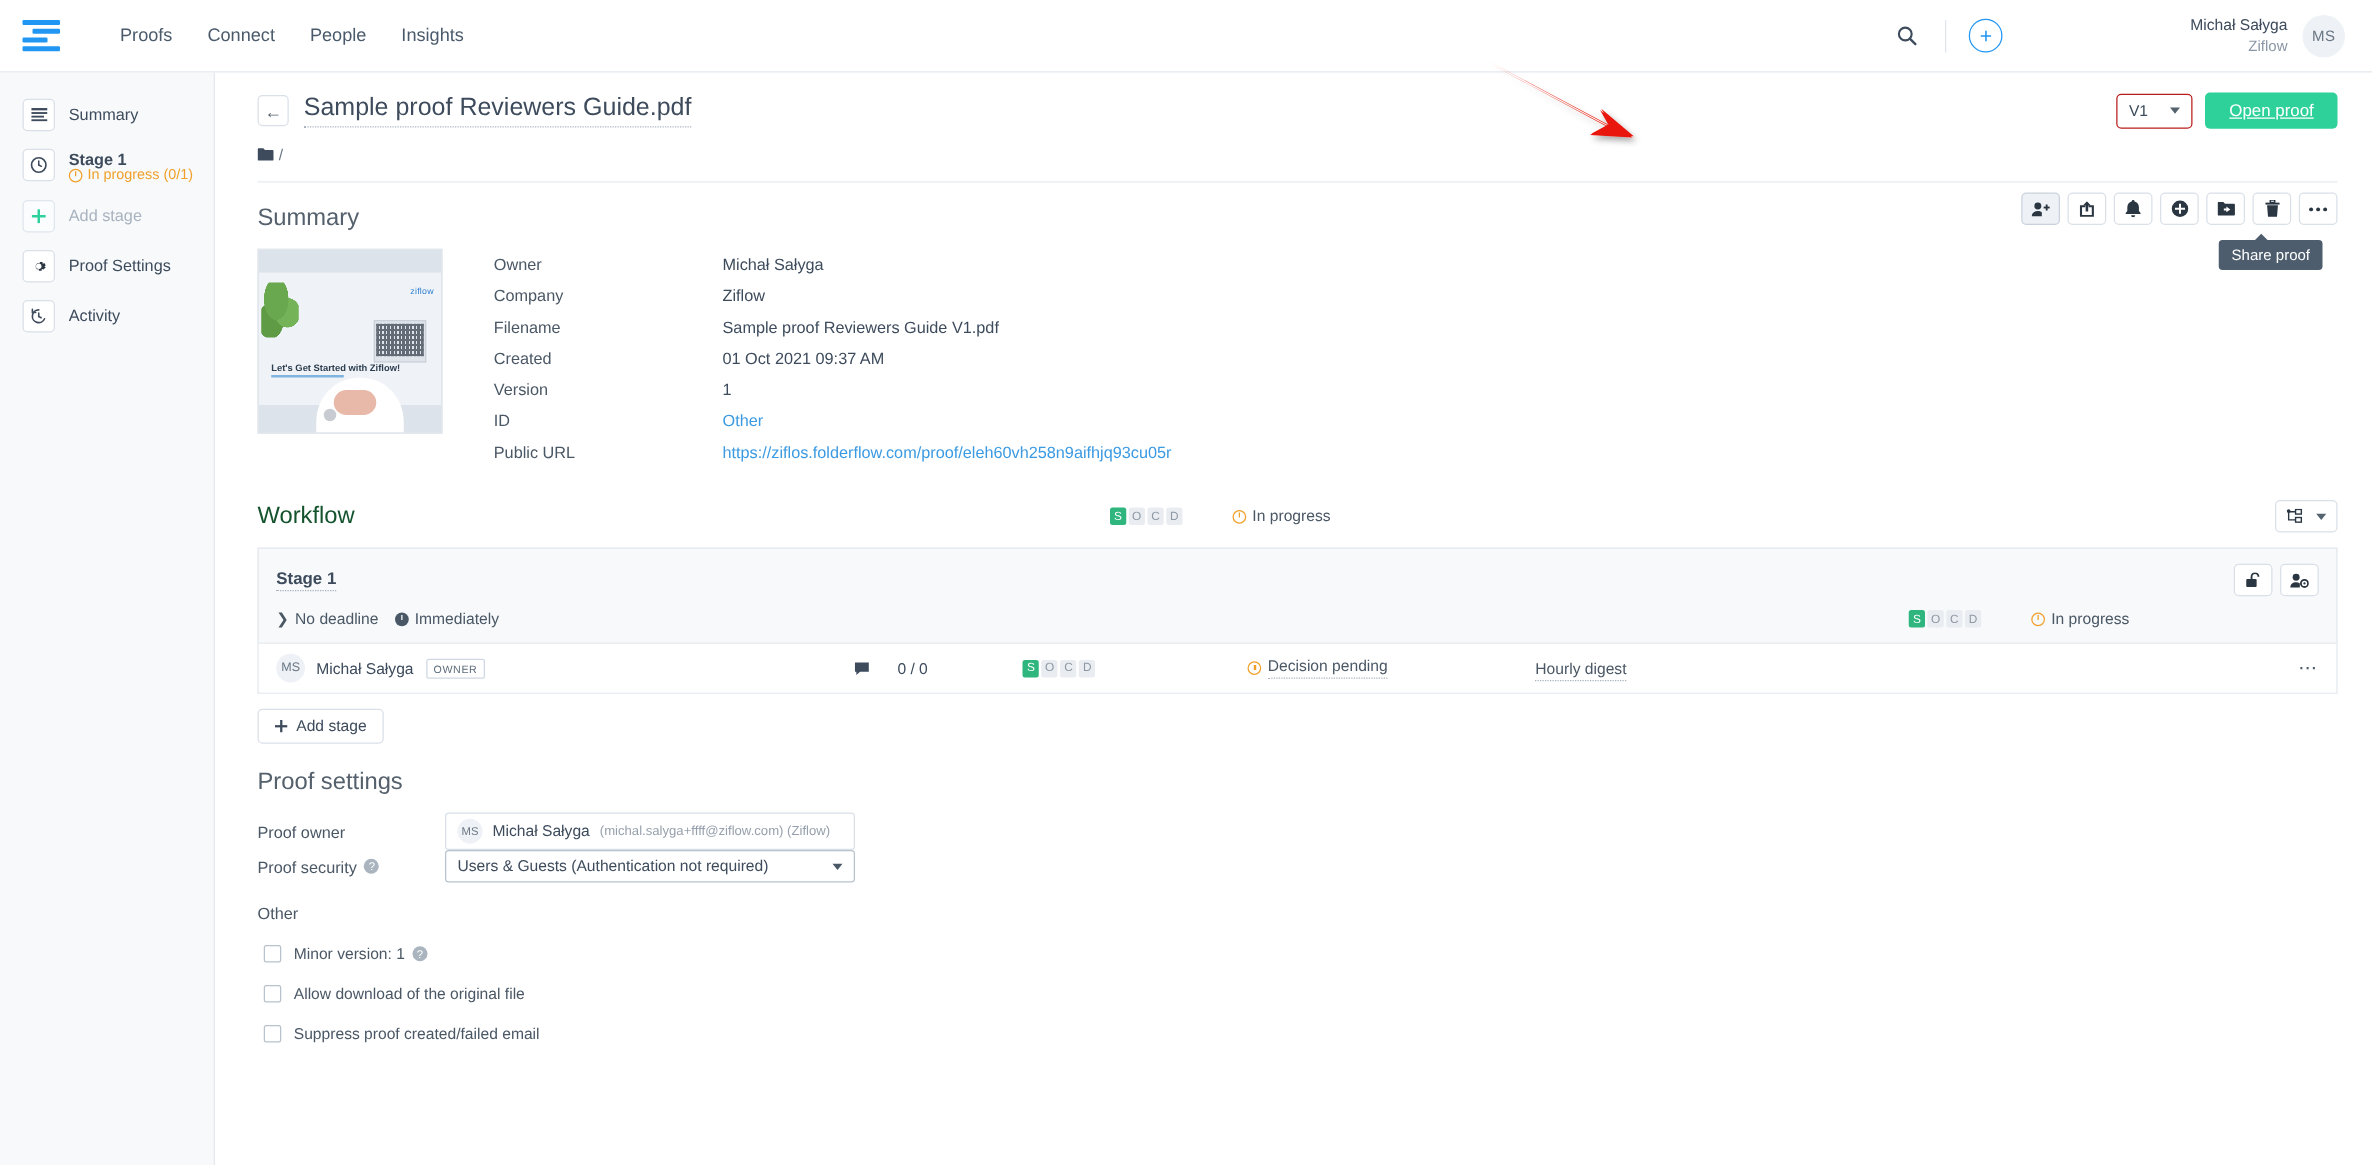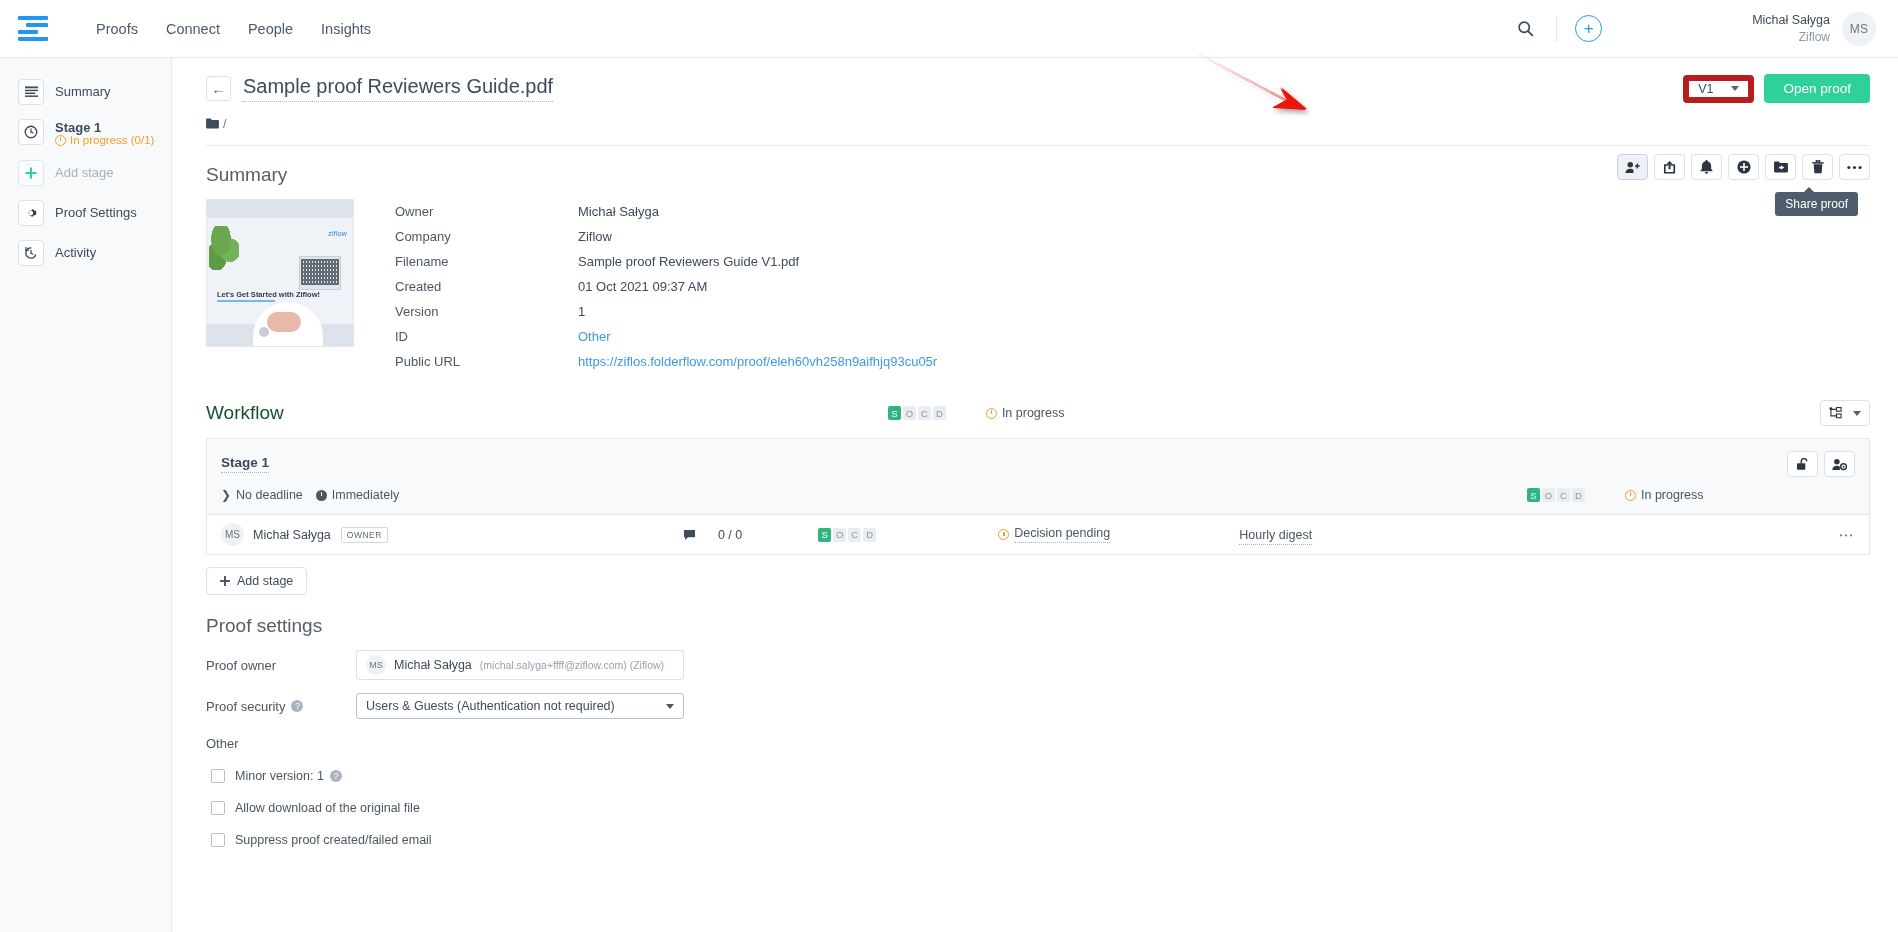--- a/index.html
+++ b/index.html
@@ -79,27 +79,27 @@
   .back-btn {
     width:25px; height:25px; border:1px solid #d9e0e8; border-radius:4px; background:#fff;
     display:flex; align-items:center; justify-content:center; cursor:pointer; color:#56646f; font-size:14px;
   }
   .proof-title {
     font-size:20px; color:#3d4b5c; margin-left:12px; padding-bottom:3px;
     border-bottom:1px dotted #aab4bf; cursor:text; font-weight:400;
   }
   .title-right { margin-left:auto; display:flex; align-items:center; gap:10px; }
   .ver-select {
-    border:6px solid #b91c1c; border-radius:4px; background:#fff; height:28px;
+    border:1px solid #b91c1c; border-radius:4px; background:#fff; height:28px;
     display:flex; align-items:center; gap:18px; padding:0 9px; font-size:12.5px; color:#3d4b5c; cursor:pointer;
   }
   .caret { width:0; height:0; border-left:4px solid transparent; border-right:4px solid transparent; border-top:5px solid #55636f; }
   .open-proof-btn {
     background:#2fd19b; color:#fff; border:none; border-radius:4px; height:29px;
-    padding:0 19px; font-size:13.5px; font-family:inherit; cursor:pointer;
+    padding:0 19px; font-size:13.5px; font-family:inherit; cursor:pointer;text-decoration:underline;
   }
 
   .breadcrumb-row { display:flex; align-items:center; gap:4px; margin-top:11px; height:20px; }
   .crumb-text { font-size:12.5px; color:#6b7785; }
 
   .tool-row { position:absolute; right:28px; top:96px; display:flex; gap:6px; }
   .tool-btn {
     width:31px; height:26px; border:1px solid #d9e0e8; border-radius:4px; background:#fff;
     display:flex; align-items:center; justify-content:center; cursor:pointer;
   }
@@ -173,30 +173,30 @@
   .dot-ico:after { content:""; position:absolute; left:5px; top:2px; width:1.2px; height:4px; background:#fff; }
 
   .rev-row { background:#ffffff; border-top:1px solid #e3e8ee; margin:0 -14px; padding:0 14px; display:flex; align-items:center; height:40px; }
   .rev-avatar { width:23px; height:23px; border-radius:50%; background:#eef1f5; color:#6b7785; display:flex; align-items:center; justify-content:center; font-size:10px; }
   .rev-name { font-size:12.5px; color:#3d4b5c; margin-left:9px; }
   .owner-tag { border:1px solid #cfd8e2; border-radius:2px; font-size:8.5px; color:#5d6b7a; padding:2px 5px; margin-left:10px; letter-spacing:.5px; background:#fff; }
   .rev-comments { margin-left:295px; display:flex; align-items:center; gap:22px; font-size:12.5px; color:#3d4b5c; }
   .rev-socd { margin-left:76px; }
   .rev-decision { margin-left:122px; width:230px; display:flex; align-items:center; gap:5px; font-size:12.5px; color:#4a5765; }
   .dotted { border-bottom:1px dotted #a8b2bd; padding-bottom:2px; cursor:pointer; }
-  .rev-digest { margin-left:11px; font-size:12.5px; color:#4a5765; }
+  .rev-digest { margin-left:0px; font-size:12.5px; color:#4a5765; }
   .rev-dots { margin-left:auto; color:#4a5765; letter-spacing:1.5px; cursor:pointer; font-size:15px; line-height:1; }
 
   .add-stage-btn {
     margin-top:12px; border:1px solid #d9e0e8; border-radius:4px; background:#fff; height:28px;
     display:inline-flex; align-items:center; gap:7px; padding:0 13px; font-size:12.5px; color:#3d4b5c; cursor:pointer;
   }
 
   
-  .ps-row { display:flex; align-items:center; margin-top:13px; }
+  .ps-row { display:flex; align-items:center; }
   .ps-label { width:150px; font-size:13px; color:#4a5765; display:flex; align-items:center; gap:6px; }
   .help-ico {
     width:12px; height:12px; border-radius:50%; background:#aab4bf; color:#fff;
     font-size:9px; display:inline-flex; align-items:center; justify-content:center; cursor:pointer;
   }
   .owner-field {
     width:328px; height:30px; border:1px solid #d9e0e8; border-radius:3px; background:#fff;
     display:flex; align-items:center; padding:0 9px; gap:8px;
   }
   .owner-mini { width:20px; height:20px; border-radius:50%; background:#eef1f5; color:#6b7785; display:flex; align-items:center; justify-content:center; font-size:9px; }

